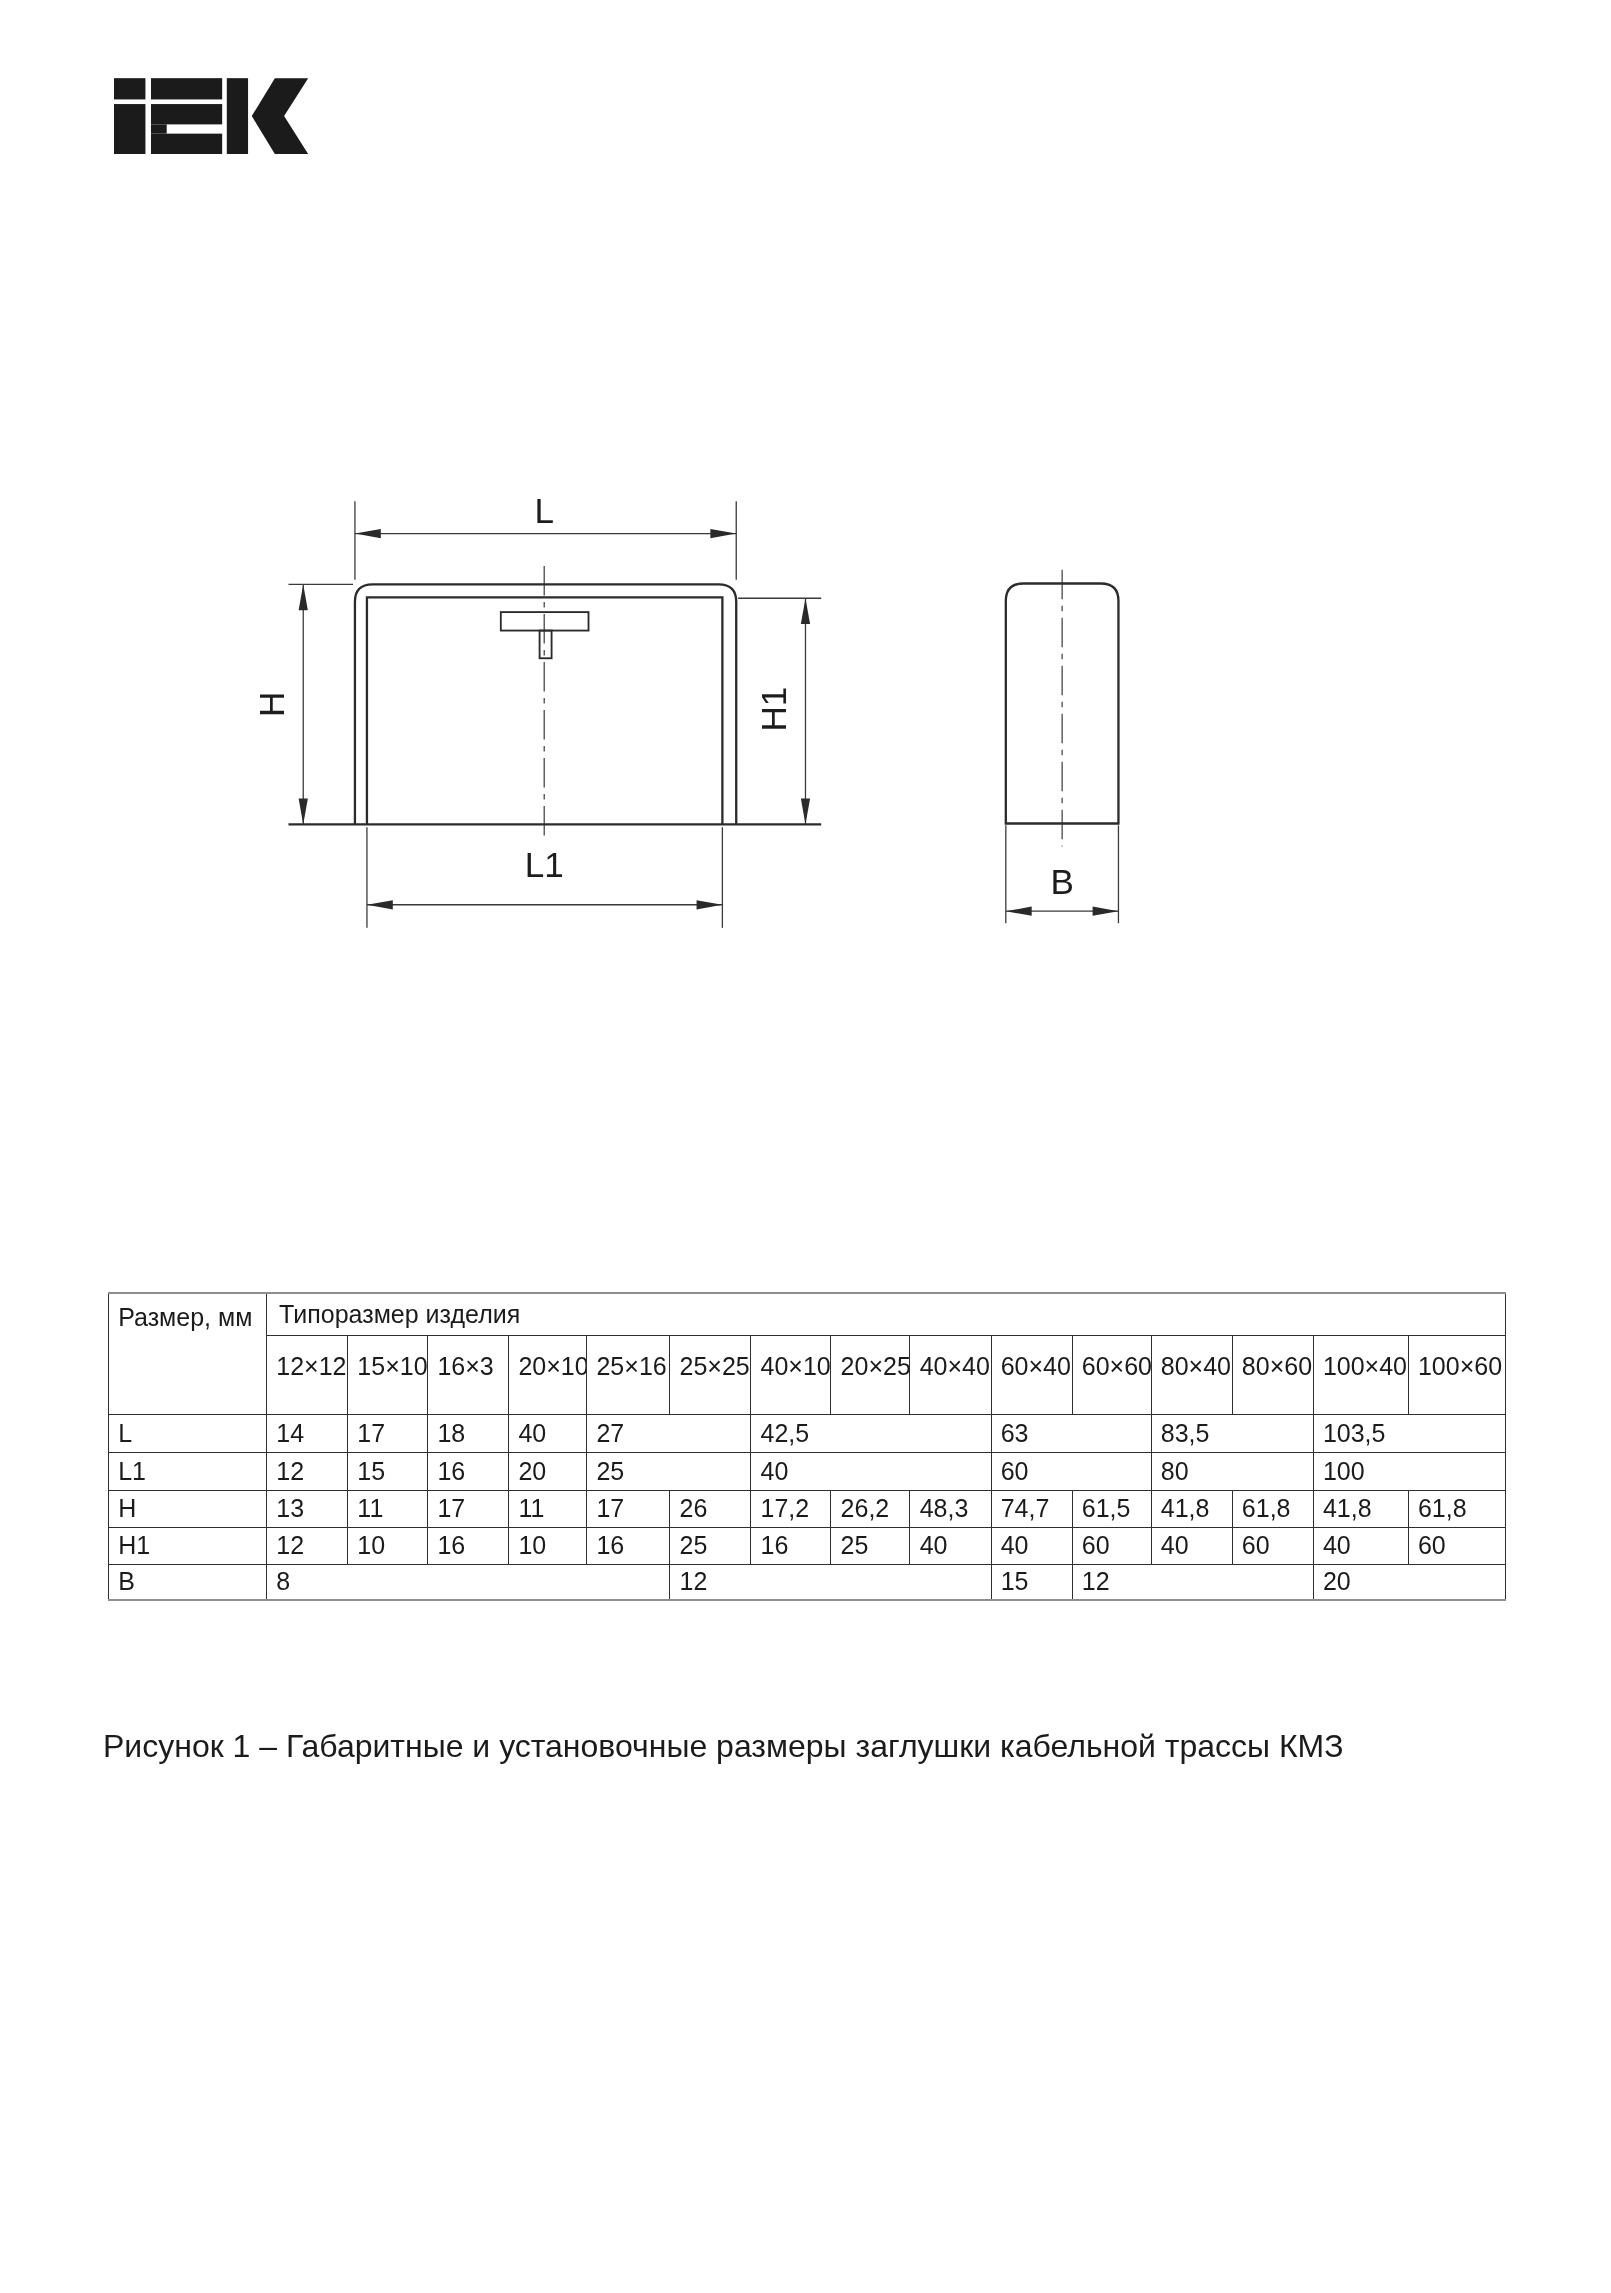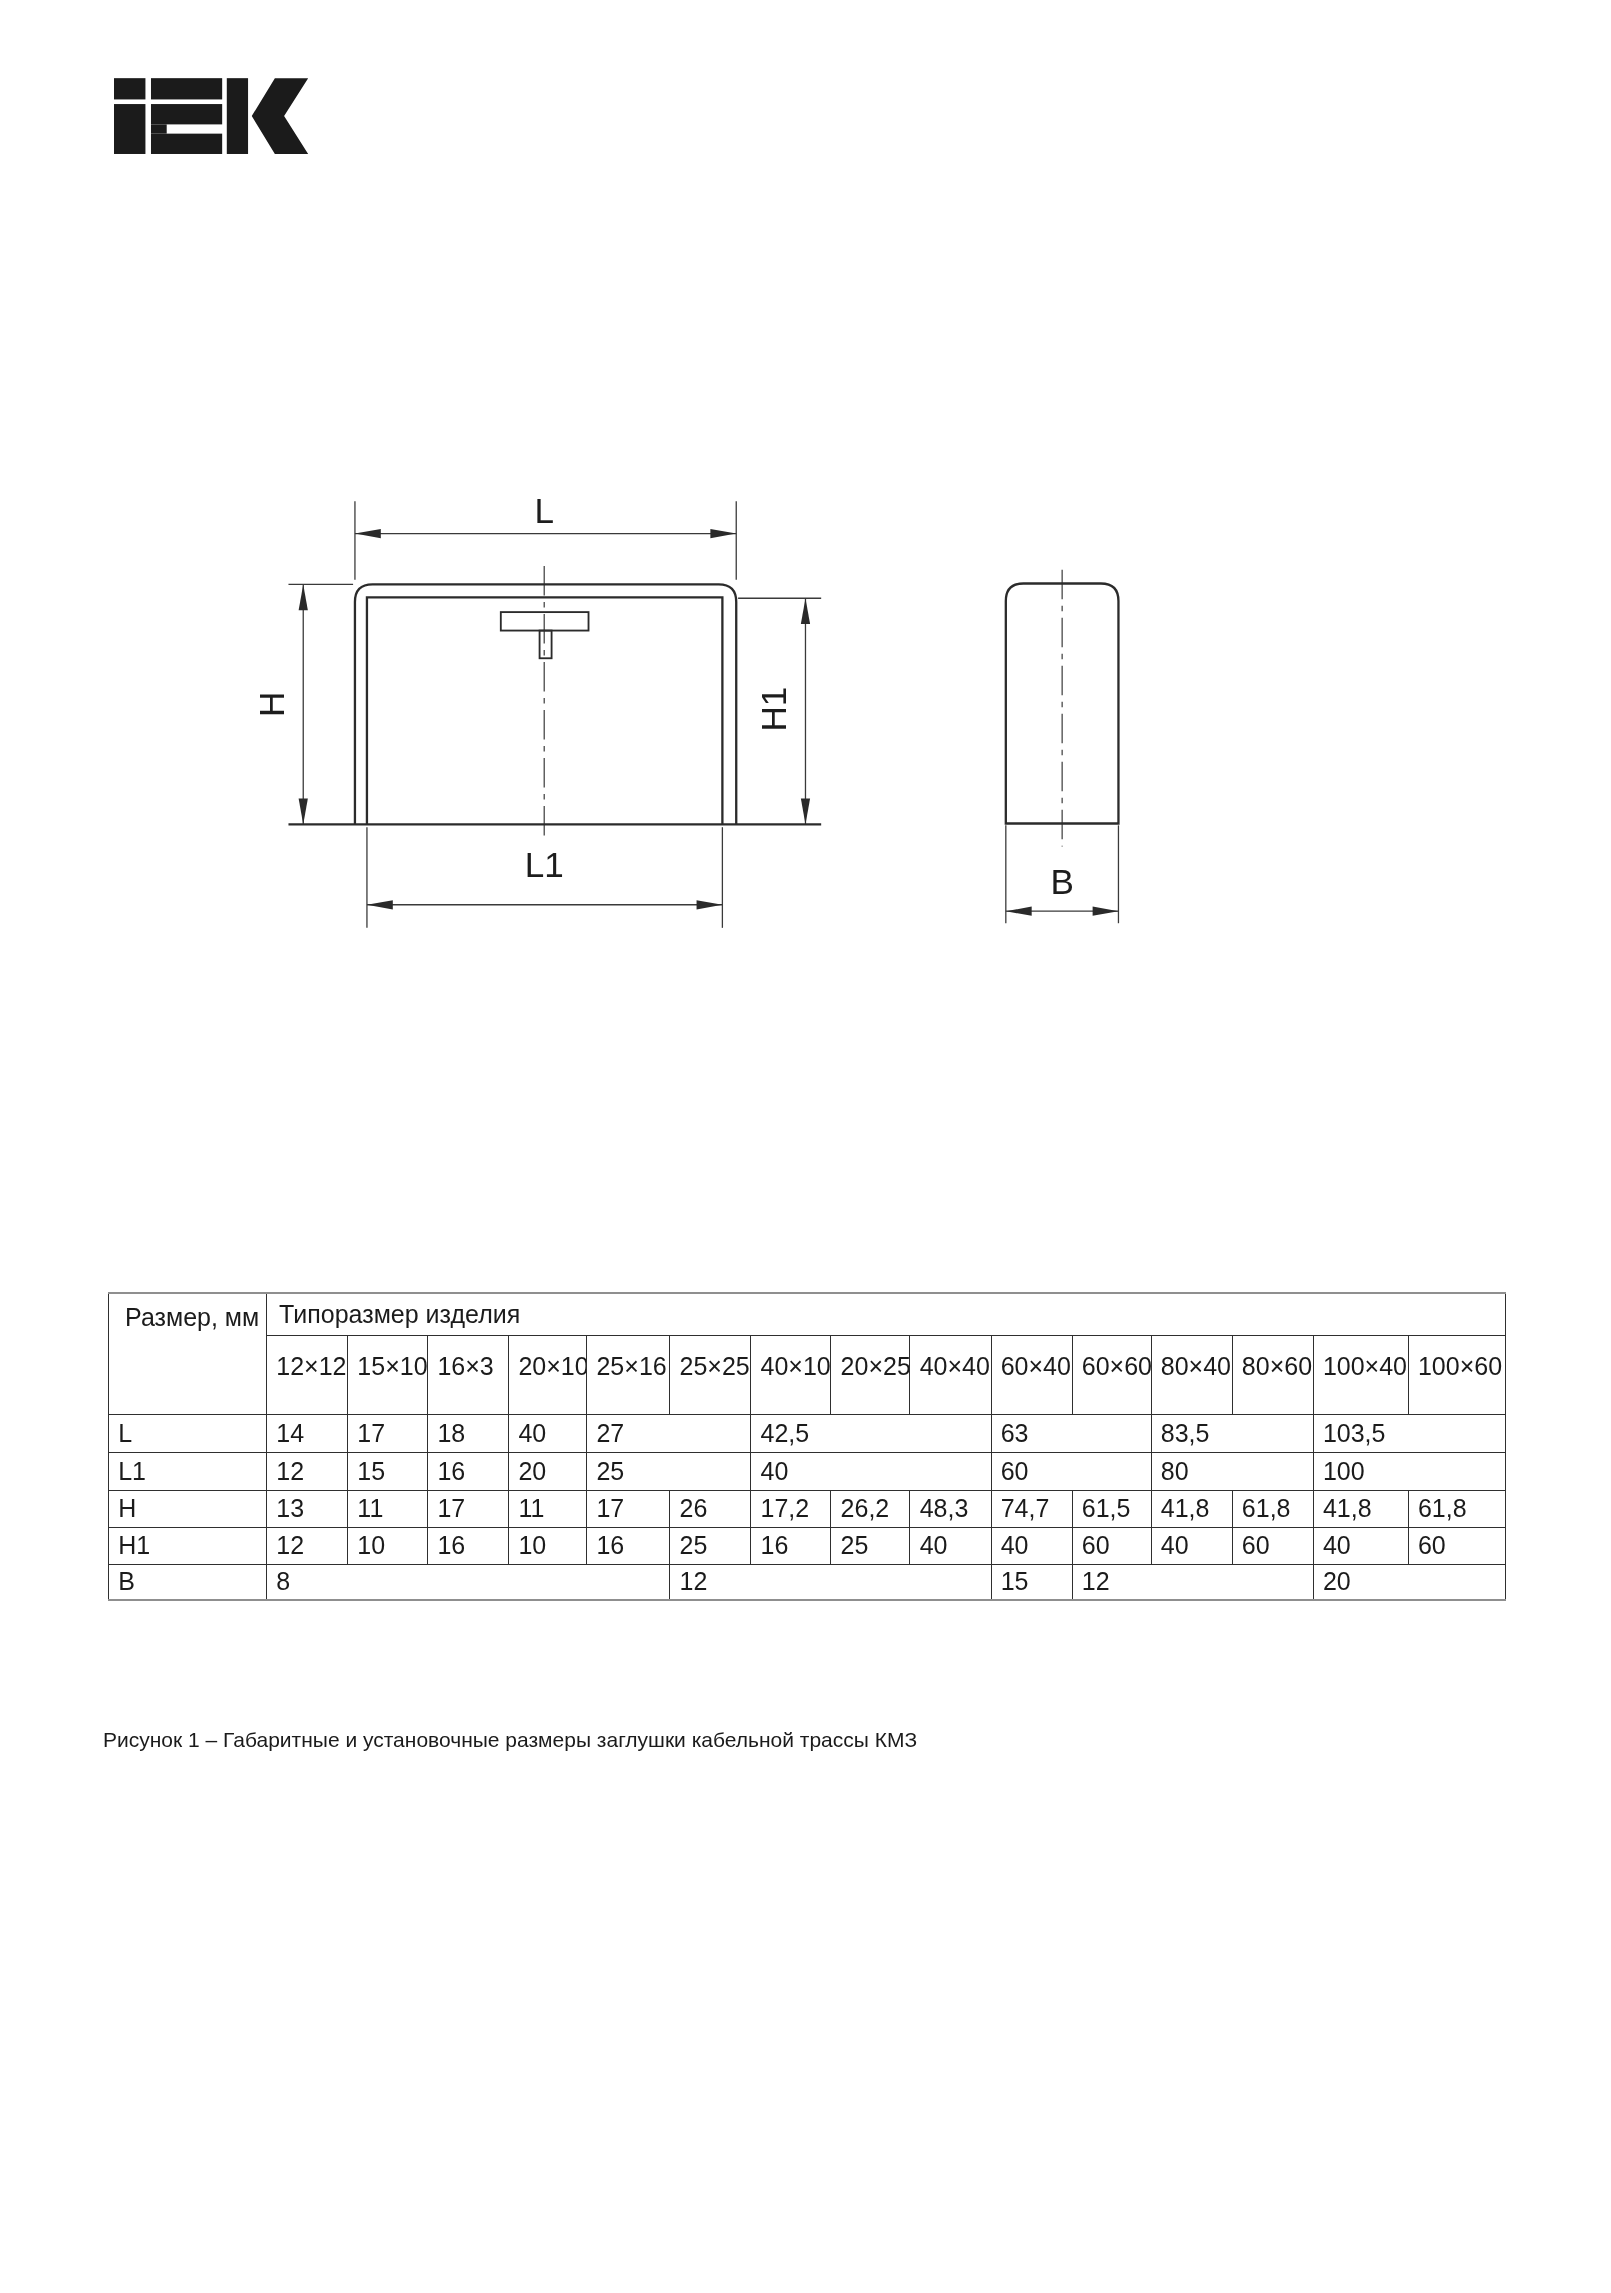--- a/index.html
+++ b/index.html
@@ -31,28 +31,28 @@
     font-size:25px;
     color:#1b1b1b;
   }
   .dims-table td{
     border:1.8px solid #2f2f2f;
     padding:0 0 0 9.2px;
     vertical-align:middle;
     overflow:hidden;
     white-space:nowrap;
   }
-  .dims-table td.corner{vertical-align:top;padding-top:9.2px;text-align:center;}
+  .dims-table td.corner{vertical-align:top;padding-top:9.2px;}
   .dims-table td.group{vertical-align:middle;padding-left:12px;}
   .dims-table td.size{vertical-align:top;padding-top:16px;}
   .caption{
     position:absolute;
     left:103px;
     top:1728px;
-    font-size:21px;
+    font-size:32px;
     color:#1b1b1b;
     white-space:nowrap;
   }
 </style>
 </head>
 <body>
 
 <div class="page">
 
   <svg class="logo-svg" width="196" height="78" viewBox="0 0 212 84" aria-label="IEK">

